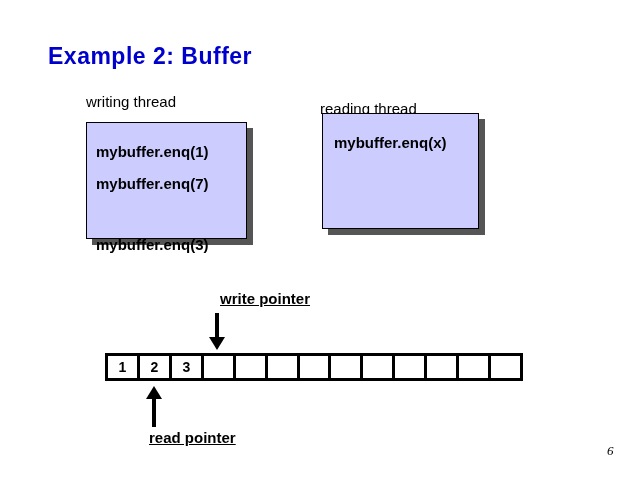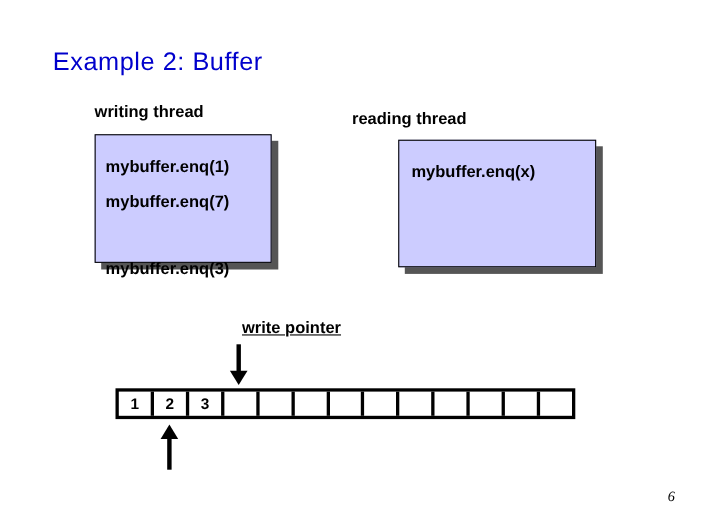--- a/index.html
+++ b/index.html
@@ -16,38 +16,38 @@
     background: var(--c-bg);
     font-family: "Liberation Sans", sans-serif;
     color: var(--c-text);
     position: relative;
     overflow: hidden;
   }
   .slide { position: absolute; inset: 0; width: 640px; height: 480px; }
 
   .title {
     position: absolute; left: 48px; top: 43px;
-    font-size: 23px; font-weight: normal; color: var(--c-title);
+    font-size: 23px; font-weight: bold; color: var(--c-title);
     letter-spacing: 0.5px; white-space: nowrap;
   }
 
   .thread-label {
-    position: absolute; font-size: 15px; font-weight: bold; white-space: nowrap;
+    position: absolute; font-size: 15px; font-weight: normal; white-space: nowrap;
   }
   .writing-label { left: 86px; top: 93px; }
   .reading-label { left: 320px; top: 100px; }
 
   .code-box {
     position: absolute;
     background: var(--c-fill);
     border: 1px solid var(--c-border);
     box-shadow: 6px 6px 0 var(--c-shadow);
   }
   .writing-box { left: 86px; top: 122px; width: 161px; height: 117px; }
-  .reading-box { left: 322px; top: 127px; width: 180px; height: 116px; margin-left: 40px; }
+  .reading-box { left: 322px; top: 113px; width: 157px; height: 116px; }
   .code-line {
     position: absolute; left: 9px;
     font-size: 15px; font-weight: bold; white-space: nowrap;
   }
   .wline-0 { top: 9px; margin-top: 11px; }
   .wline-1 { top: 52px; }
   .wline-2 { top: 113px; }
   .rline-0 { top: 20px; left: 11px; }
 
   .pointer-label {
@@ -140,16 +140,17 @@
       <div class="cell"></div>
       <div class="cell"></div>
       <div class="cell"></div>
     </div>
 
   <div class="arrow read-arrow">
     <div class="head"></div>
     <div class="shaft"></div>
   </div>
 
+  <div class="pointer-label read-pointer-label">read pointer</div>
 
   <div class="page-number">6</div>
 
 </div>
 
 </body></html>

